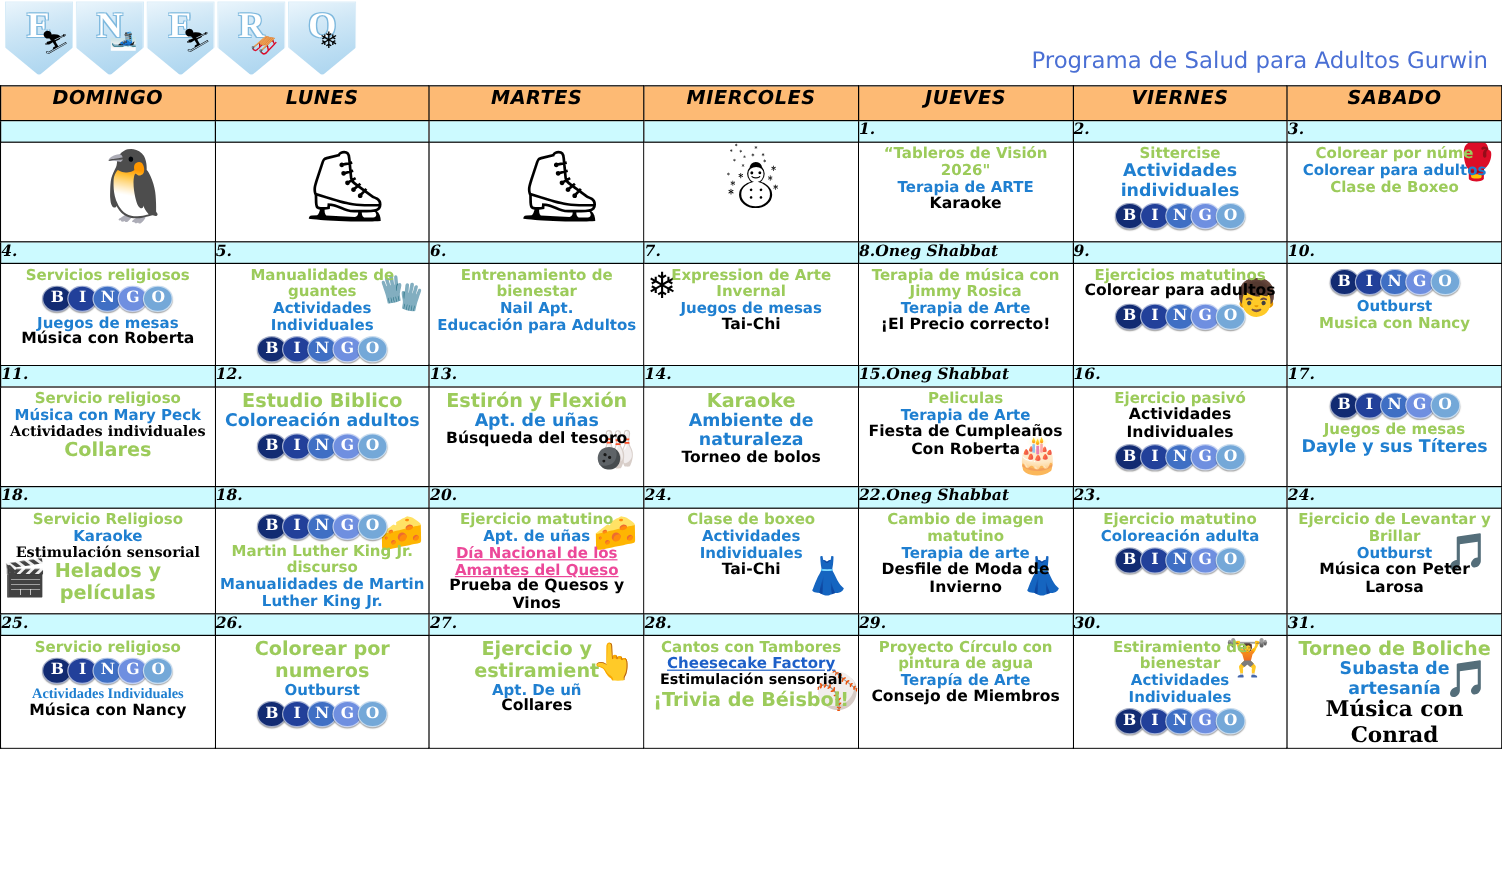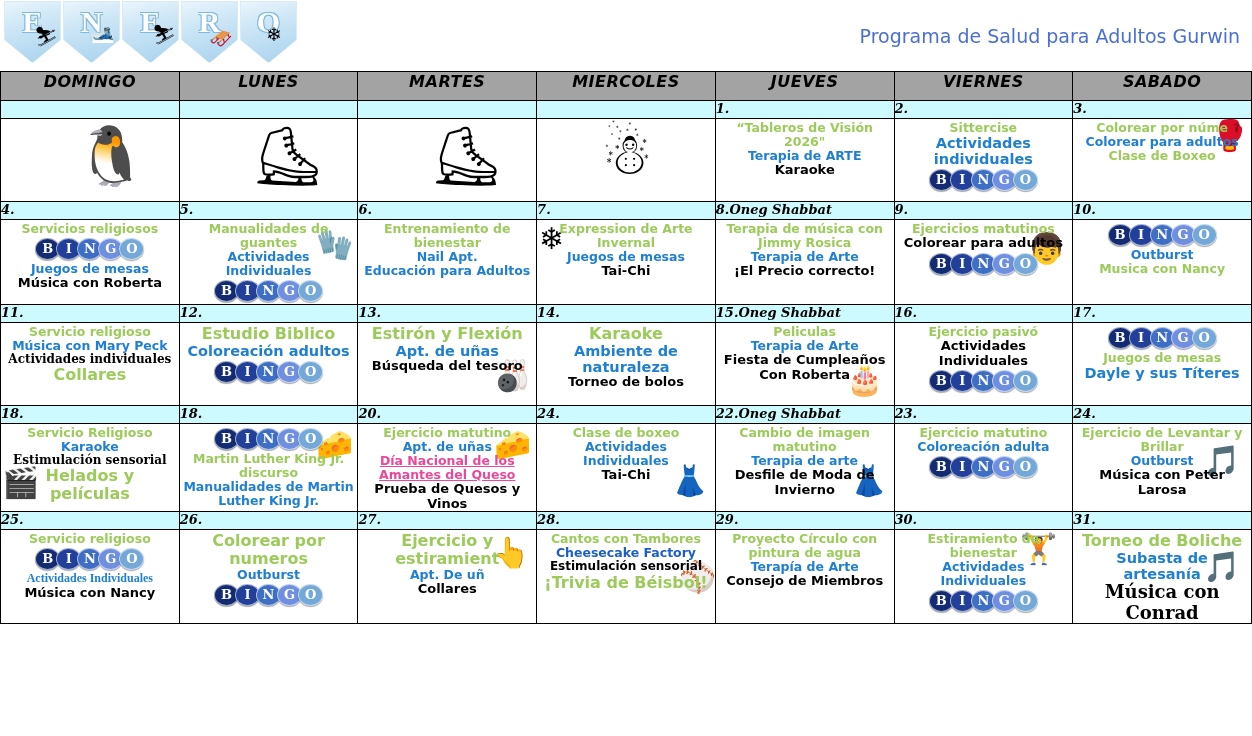--- a/index.html
+++ b/index.html
@@ -38,41 +38,41 @@
   .kid.k3{left:28px;top:28px;}
   .kid.k4{left:26px;top:24px;}
 
   .year{
     position:absolute;left:293px;top:8px;
     font-family:"DejaVu Sans", sans-serif;
     font-weight:bold;font-size:52px;color:#1a1a1a;
     letter-spacing:-1px;
   }
   .program-title{
-    position:absolute;right:12px;top:25px;
+    position:absolute;right:12px;top:40px;
     font-family:"DejaVu Sans", sans-serif;
     font-size:19px;color:#4a6fd4;
     white-space:nowrap;
     margin-left:33px;
   }
 
   
   table.cal{
     position:absolute;left:0;top:71px;
     width:1252px;
     border-collapse:collapse;
     table-layout:fixed;
   }
   table.cal td,table.cal th{
     border:1px solid #000000;
     padding:0;
     vertical-align:top;
   }
   thead th{
-    background:#a3a3a3;
+    background:#fdba74;
     height:28px;
     color:#000000;
     font-family:"DejaVu Sans", sans-serif;
     font-weight:bold;font-style:italic;
     font-size:16px;
     letter-spacing:0.5px;
     text-align:center;
   }
   td.daynum{
     background:#ccfaff;
@@ -124,21 +124,21 @@
   .t-black-serif{
     color:#000000;font-family:"DejaVu Serif", serif;
     font-weight:bold;font-size:12px;
   }
   .t-black-sm{
     color:#000000;font-family:"DejaVu Sans", sans-serif;
     font-size:12px;font-weight:bold;
   }
   .t-link{
     color:#1d5fc8;font-family:"DejaVu Sans", sans-serif;
-    font-weight:bold;font-size:12.5px;
+    font-weight:bold;font-size:12.5px;text-decoration:underline;
   }
   .t-orange-link{
     color:#ec4899;font-family:"DejaVu Sans", sans-serif;
     font-weight:bold;font-size:12.5px;text-decoration:underline;
   }
 
   
   .bingo{
     display:inline-block;
     line-height:0;

